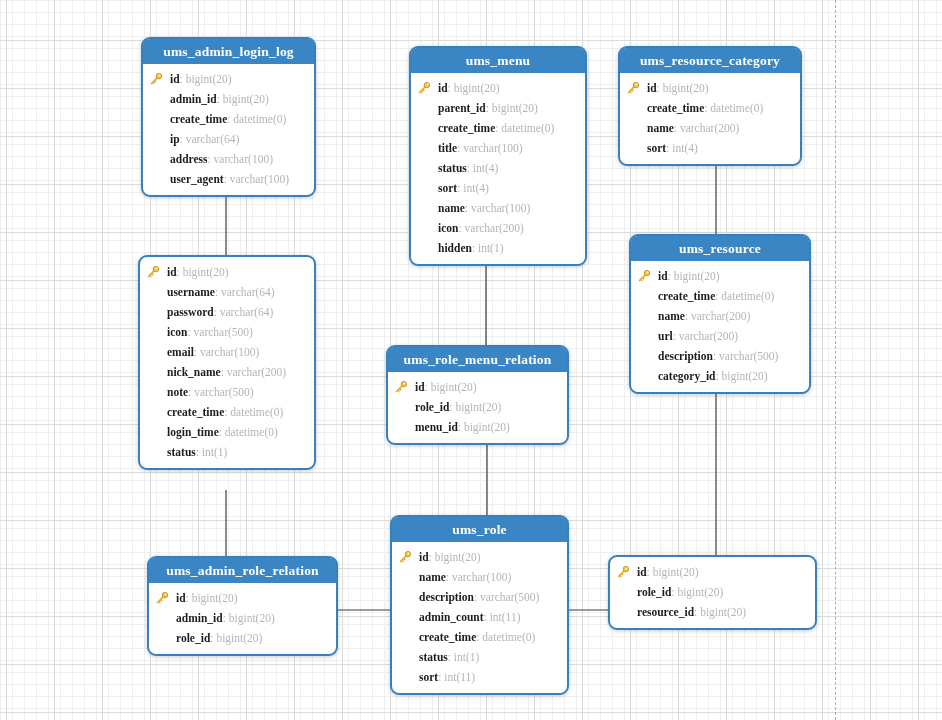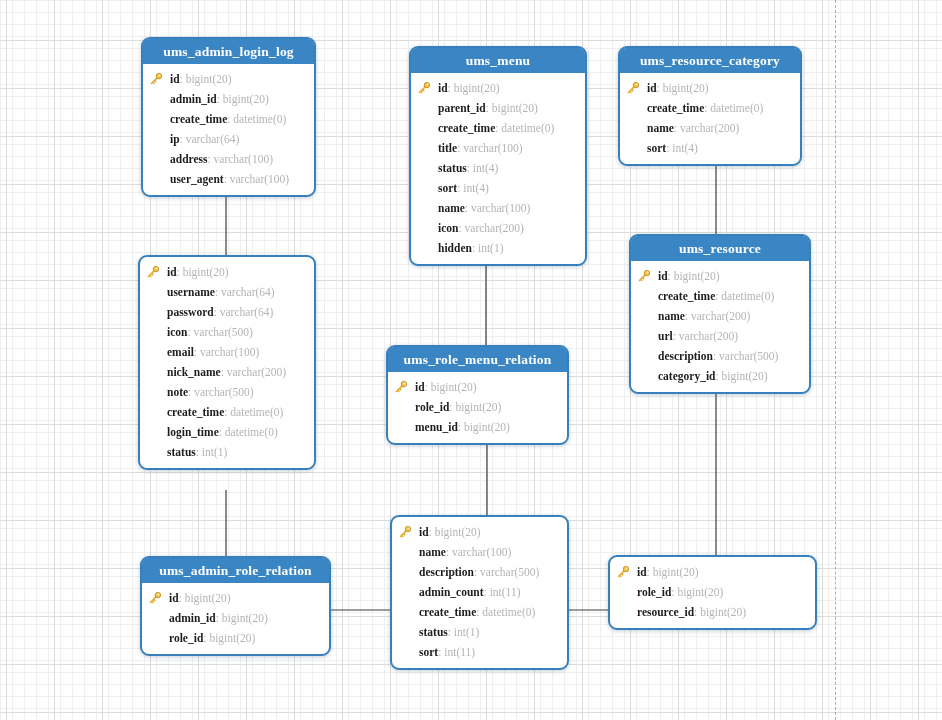--- a/index.html
+++ b/index.html
@@ -301,20 +301,21 @@
           <span class="ftype">bigint(20)</span>
         </div>
         <div class="frow">
           <span class="kicon"></span>
           <span class="fname">menu_id</span>
           <span class="ftype">bigint(20)</span>
         </div>
       </div>
     </div>
   <div class="entity" style="left:390px;top:515px;width:175px">
+      <div class="ehead">ums_role</div>
       <div class="ebody">
         <div class="frow">
           <span class="kicon">
             <svg width="14" height="14" viewBox="0 0 16 16">
               <path d="M9.3 6.7 L2.8 13.2 M4.3 11.7 L5.6 13.1 M6.4 9.6 L7.7 11" stroke="#e3aa2f" stroke-width="1.8" fill="none" stroke-linecap="round"></path>
               <circle cx="11.3" cy="4.7" r="3.1" fill="#f6c445" stroke="#c9921f" stroke-width="1.1"></circle>
               <circle cx="12" cy="4" r="1.1" fill="#fdf2c8"></circle>
             </svg>
           </span>
           <span class="fname">id</span>
@@ -345,21 +346,21 @@
           <span class="fname">status</span>
           <span class="ftype">int(1)</span>
         </div>
         <div class="frow">
           <span class="kicon"></span>
           <span class="fname">sort</span>
           <span class="ftype">int(11)</span>
         </div>
       </div>
     </div>
-  <div class="entity" style="left:140px;top:556px;width:187px">
+  <div class="entity" style="left:147px;top:556px;width:187px">
       <div class="ehead">ums_admin_role_relation</div>
       <div class="ebody">
         <div class="frow">
           <span class="kicon">
             <svg width="14" height="14" viewBox="0 0 16 16">
               <path d="M9.3 6.7 L2.8 13.2 M4.3 11.7 L5.6 13.1 M6.4 9.6 L7.7 11" stroke="#e3aa2f" stroke-width="1.8" fill="none" stroke-linecap="round"></path>
               <circle cx="11.3" cy="4.7" r="3.1" fill="#f6c445" stroke="#c9921f" stroke-width="1.1"></circle>
               <circle cx="12" cy="4" r="1.1" fill="#fdf2c8"></circle>
             </svg>
           </span>

